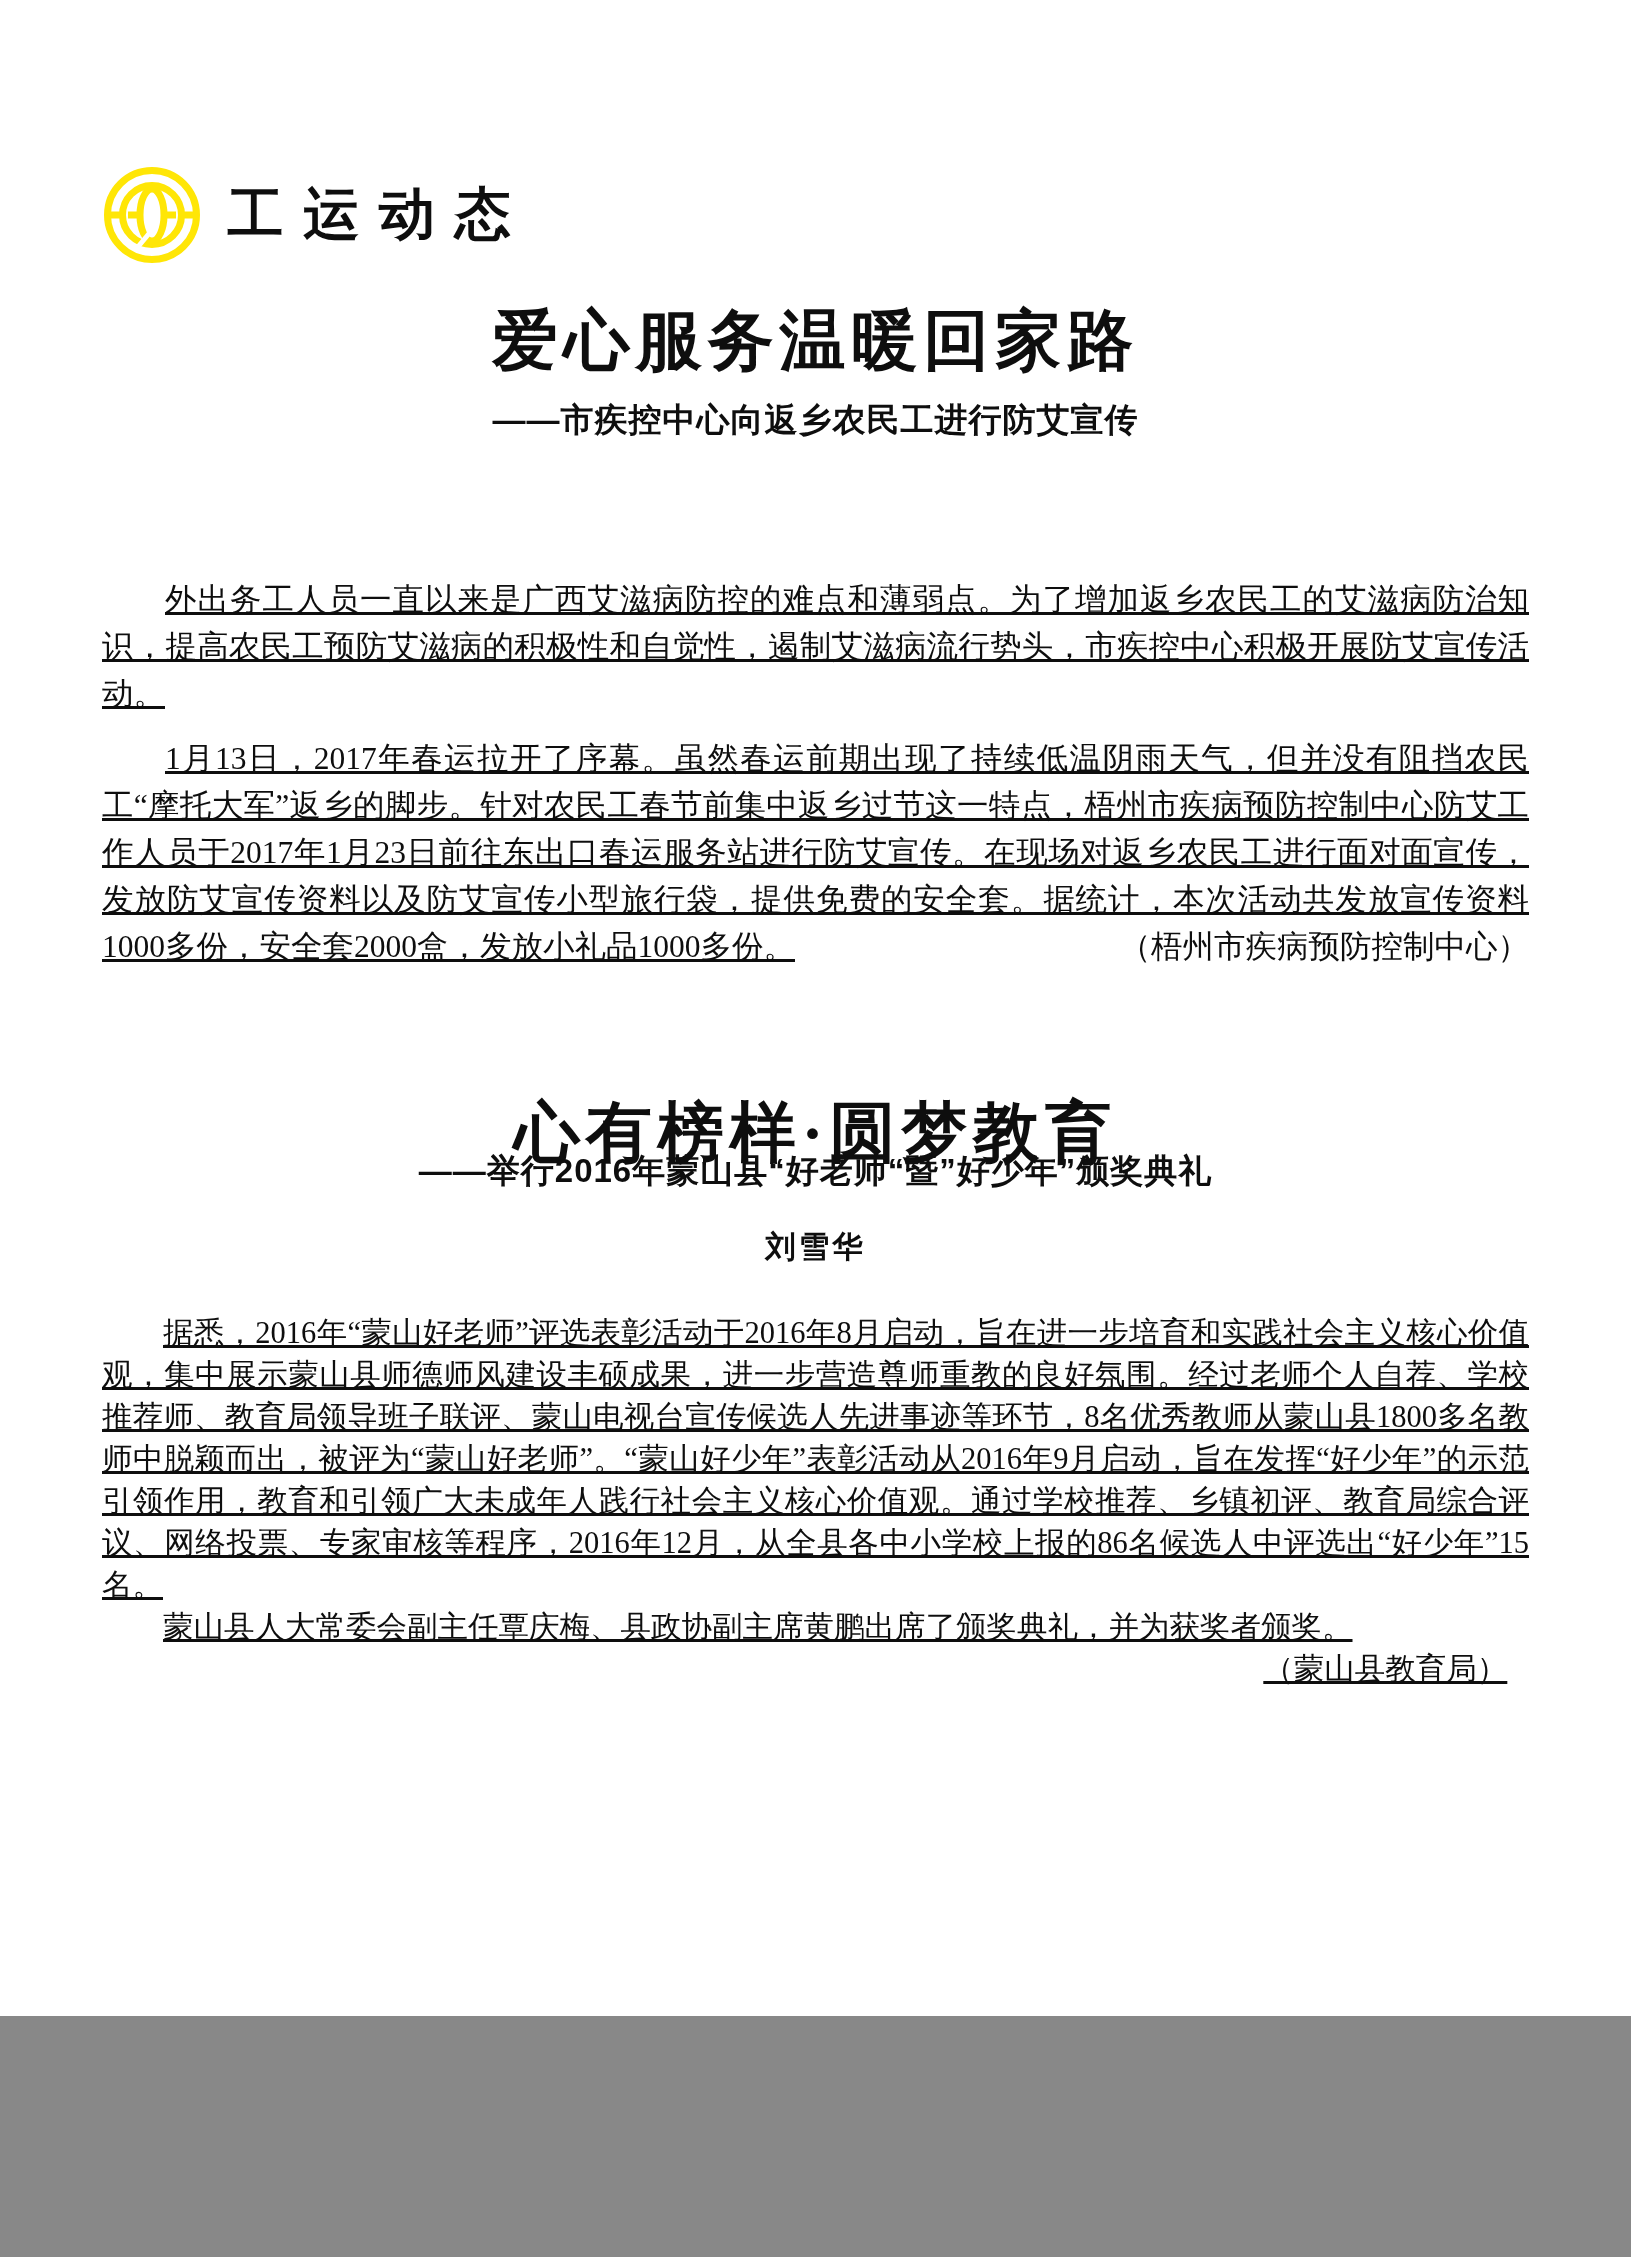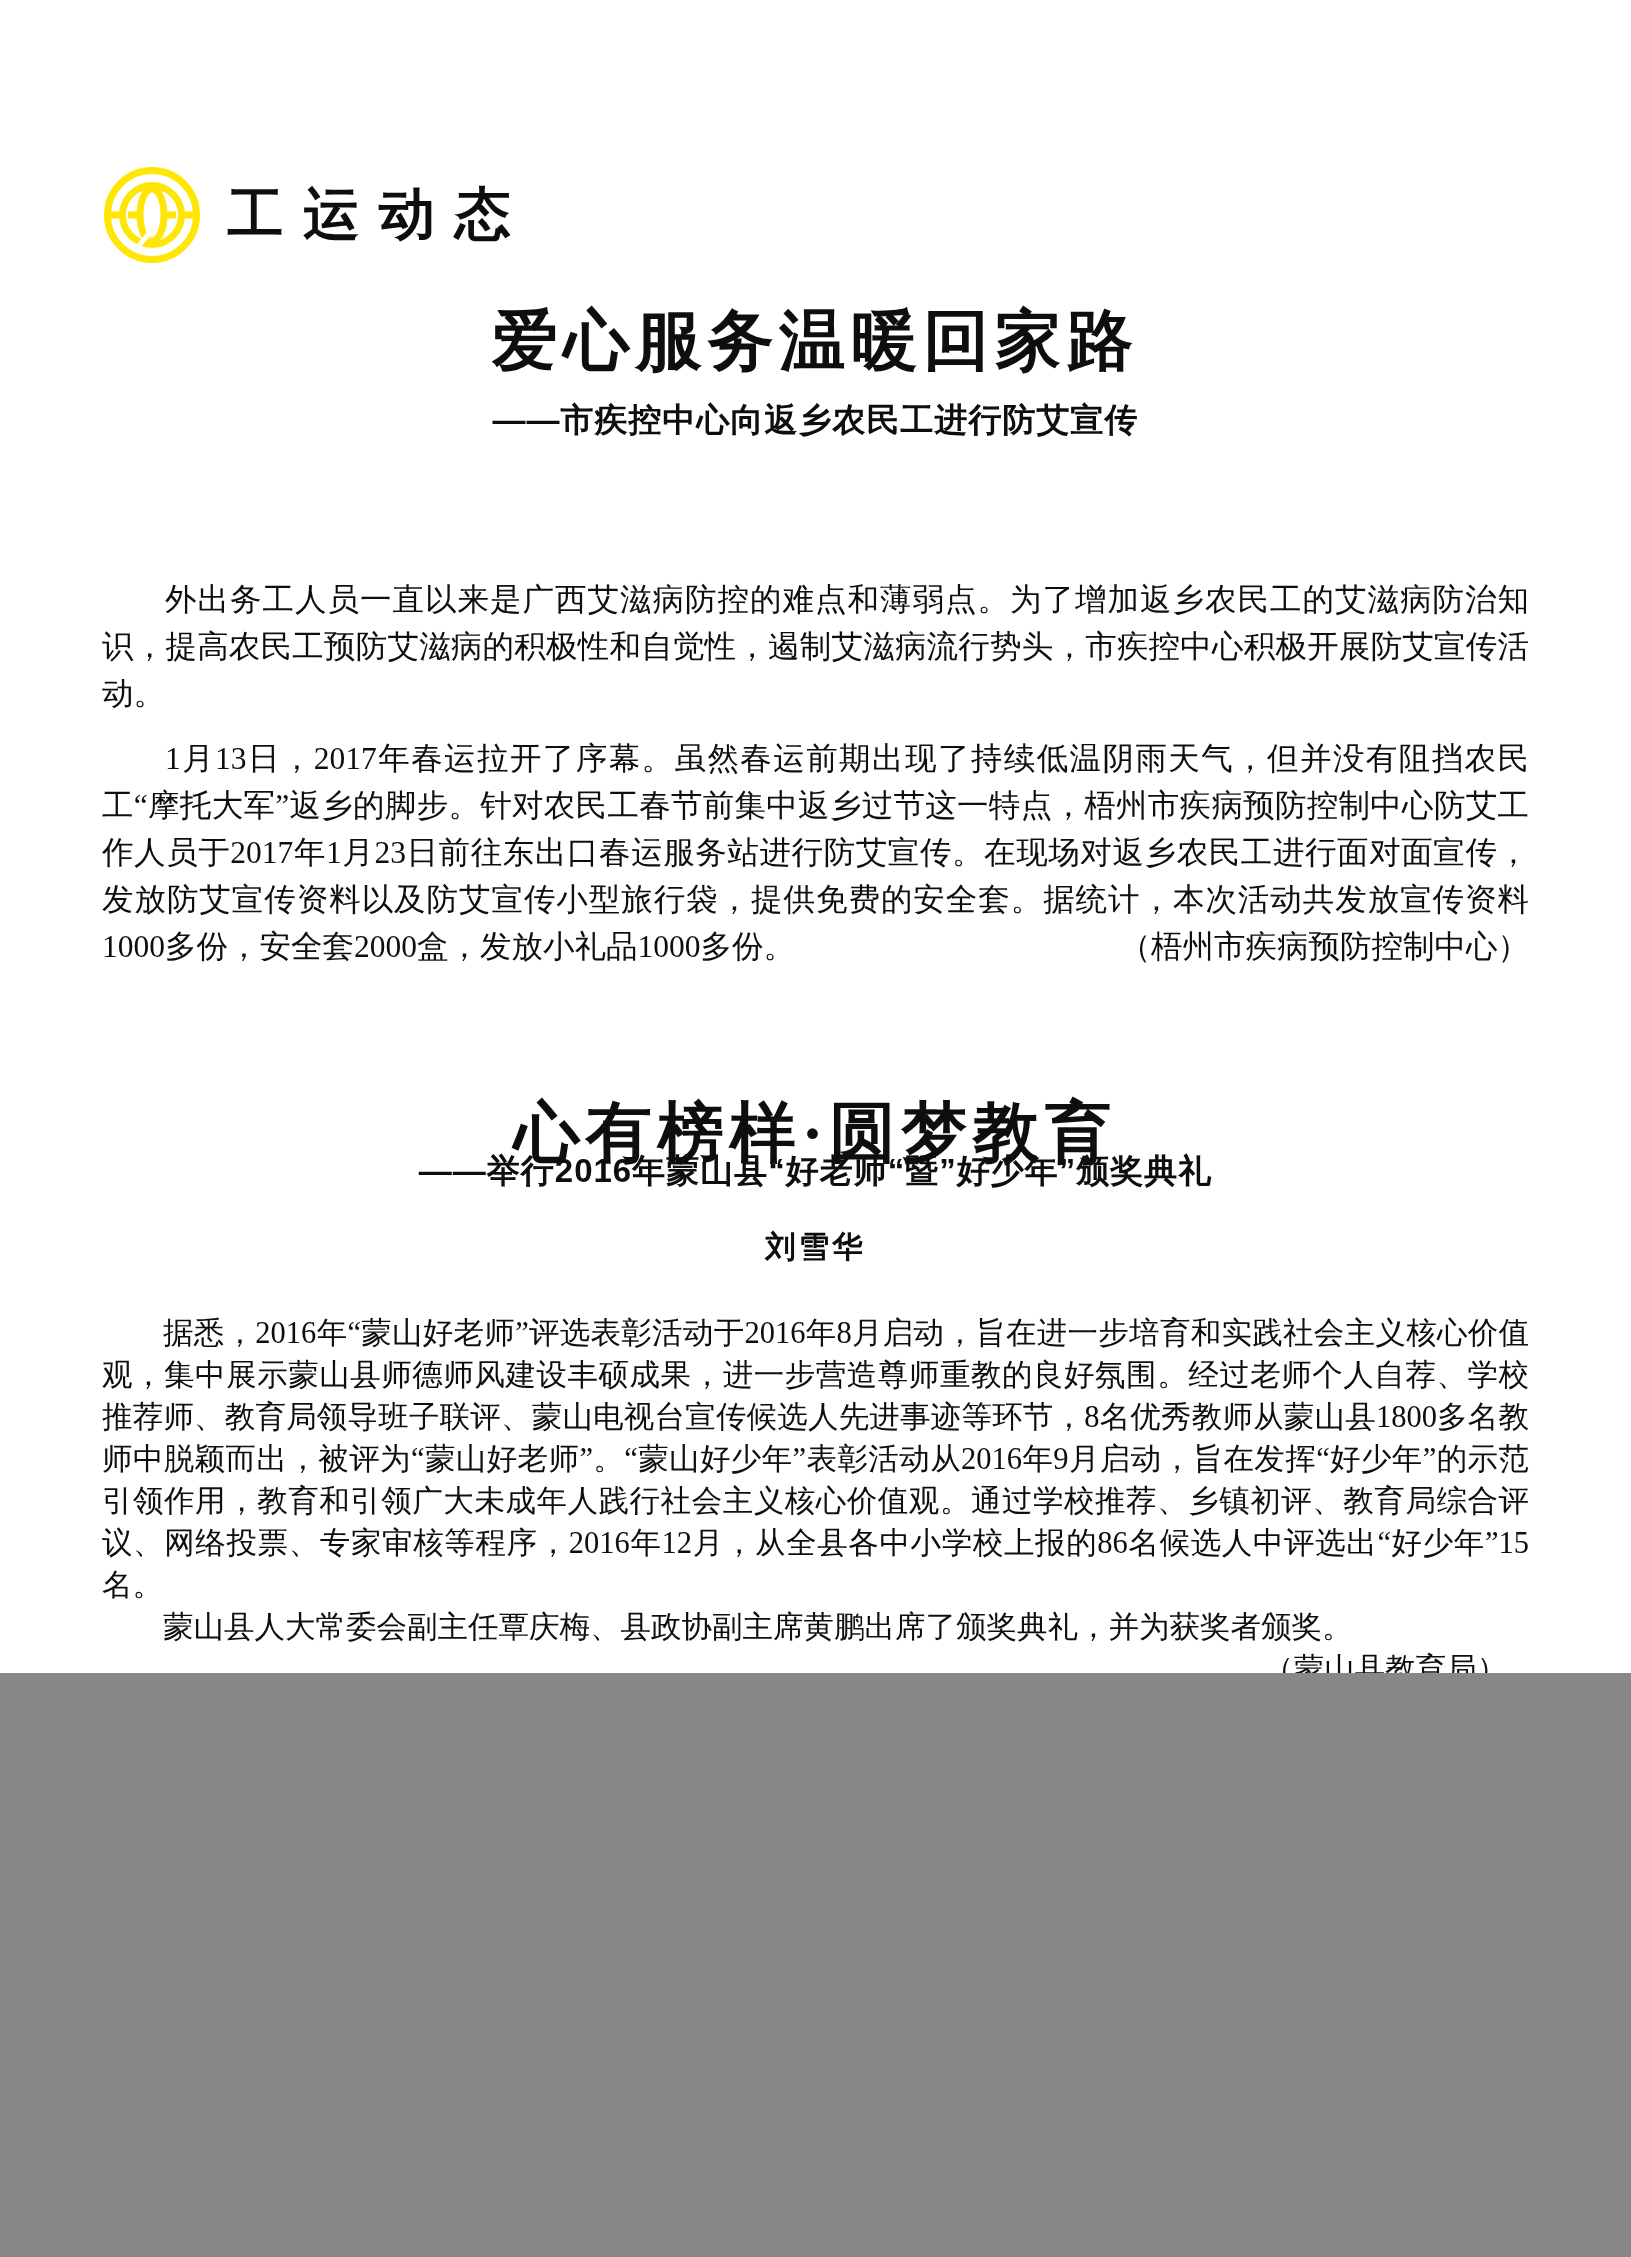--- a/index.html
+++ b/index.html
@@ -1,18 +1,18 @@
 <!DOCTYPE html>
 <html><head>
 <meta charset="utf-8">
 <style>
   html,body { margin:0; padding:0; background:#888; }
   .page {
     position:relative;
-    width:1631px; height:1673px;
+    width:1631px; height:2016px;
     margin:0 auto;
     background:#ffffff;
     color:#0e0e0e;
     font-family:"Liberation Serif","DejaVu Serif",serif;
     overflow:hidden;
   }
 
   
   .header {
     position:absolute; left:102px; top:165px;
@@ -46,20 +46,21 @@
     position:absolute; left:0; width:100%;
     text-align:center;
     font-weight:bold; font-size:30.5px; letter-spacing:3px;
     font-family:"Liberation Sans","DejaVu Sans",sans-serif;
   }
 
   
   .body-block {
     position:absolute; left:102px; right:102px;
     text-align:justify;
+    text-decoration:underline;
   }
   .body-block p { margin:0; text-indent:2em; }
 
   .body-1 { top:576px; font-size:31.5px; line-height:47px; }
   .body-1 p + p { margin-top:17.7px; }
 
   .body-2 { top:1312px; font-size:30.5px; line-height:42px; }
 
   .attr-inline { float:right; }
   .attribution-line {

